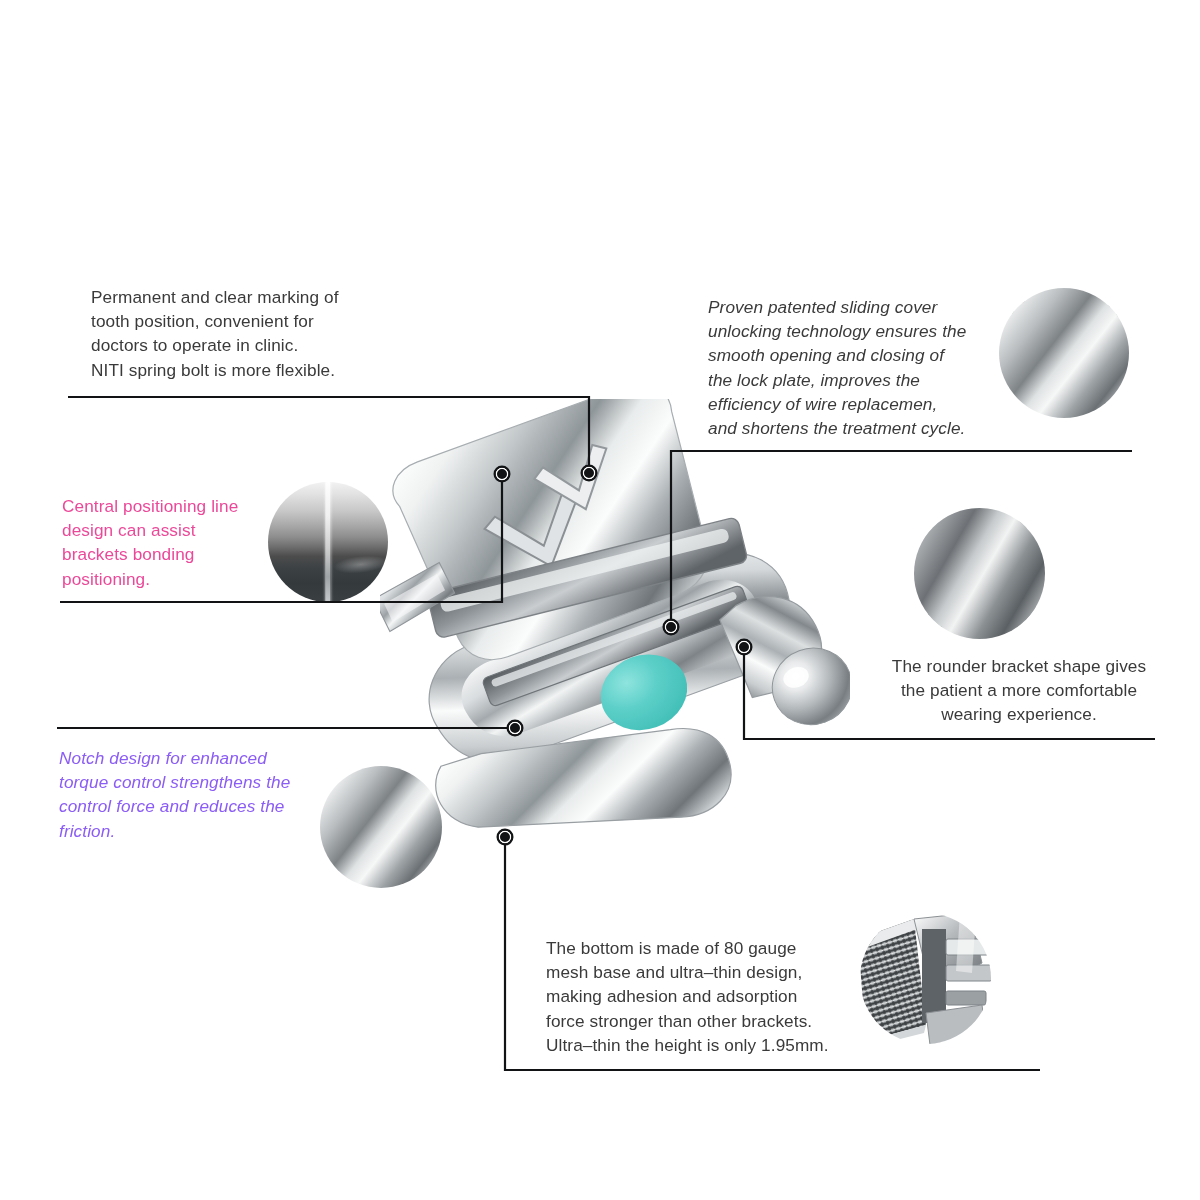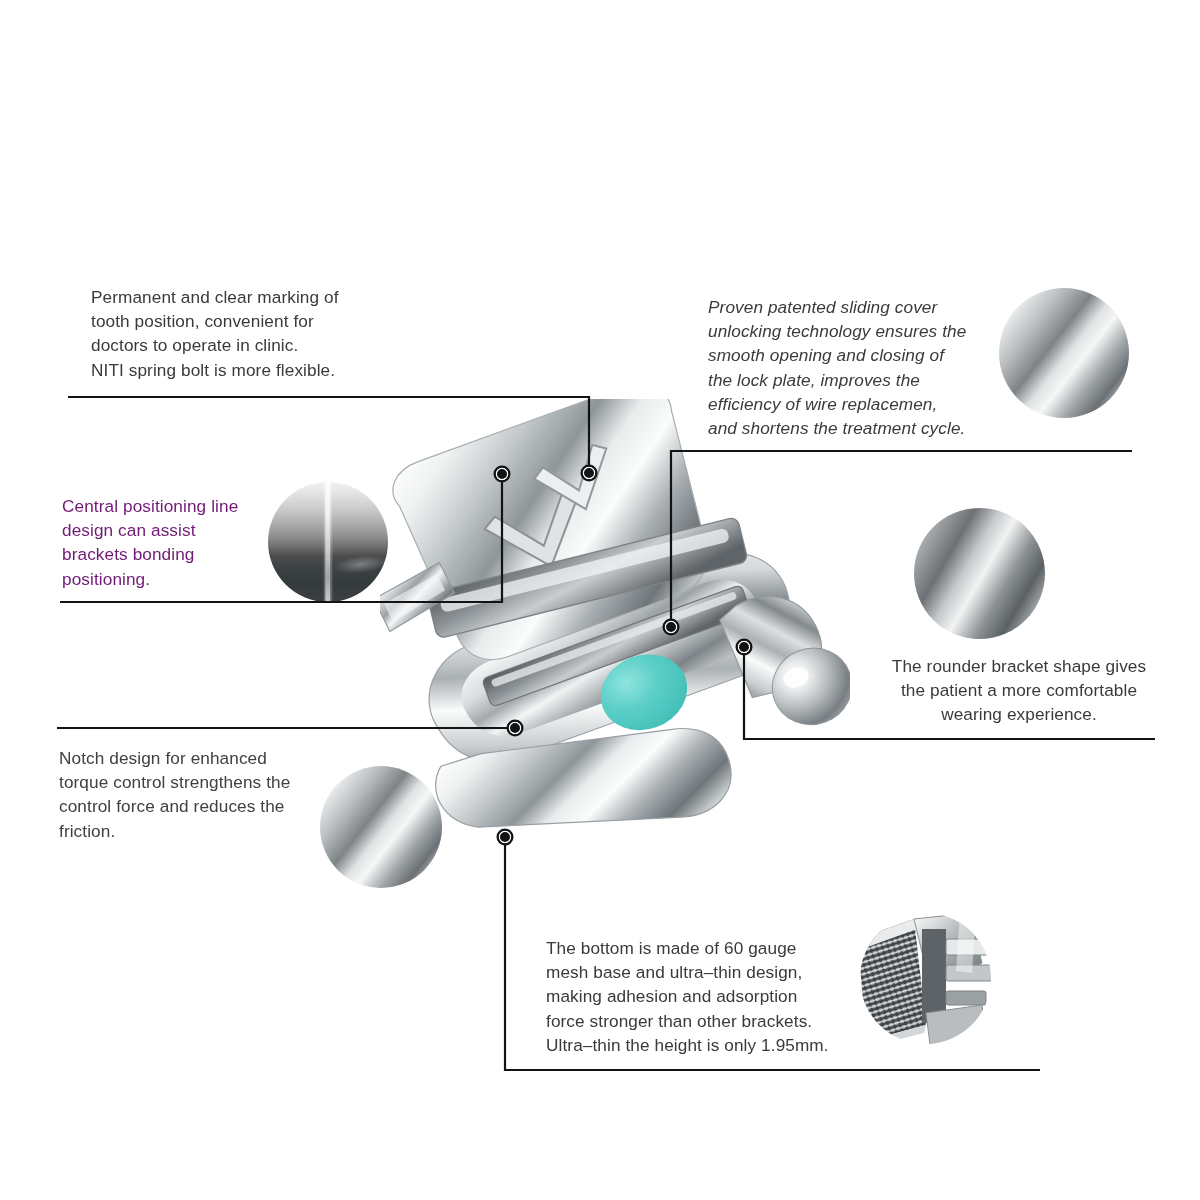--- a/index.html
+++ b/index.html
@@ -312,30 +312,30 @@
   <div class="callout" id="callout-marking" style="left: 91px; top: 246px; width: 300px; text-align: left; color: rgb(58, 58, 58);">Permanent and clear marking of
 tooth position, convenient for
 doctors to operate in clinic.
 NITI spring bolt is more flexible.</div>
   <div class="callout" id="callout-sliding-cover" style="left: 708px; top: 256px; width: 300px; text-align: left; color: rgb(58, 58, 58); font-style: italic;">Proven patented sliding cover
 unlocking technology ensures the
 smooth opening and closing of
 the lock plate, improves the
 efficiency of wire replacemen,
 and shortens the treatment cycle.</div>
-  <div class="callout" id="callout-central-line" style="left: 62px; top: 455px; width: 210px; text-align: left; color: #701a75;">Central positioning line
+  <div class="callout" id="callout-central-line" style="left: 62px; top: 455px; width: 210px; text-align: left; color: #ec4899;">Central positioning line
 design can assist
 brackets bonding
 positioning.</div>
-  <div class="callout" id="callout-notch" style="left: 59px; top: 707px; width: 270px; text-align: left; color: #404040;">Notch design for enhanced
+  <div class="callout" id="callout-notch" style="left: 59px; top: 707px; width: 270px; text-align: left; color: #8b5cf6; font-style: italic;">Notch design for enhanced
 torque control strengthens the
 control force and reduces the
 friction.</div>
   <div class="callout" id="callout-rounder" style="left: 874px; top: 615px; width: 290px; text-align: center; color: rgb(58, 58, 58);">The rounder bracket shape gives
 the patient a more comfortable
 wearing experience.</div>
-  <div class="callout" id="callout-mesh-base" style="left: 546px; top: 897px; width: 320px; text-align: left; color: rgb(58, 58, 58);">The bottom is made of 60 gauge
+  <div class="callout" id="callout-mesh-base" style="left: 546px; top: 897px; width: 320px; text-align: left; color: rgb(58, 58, 58);">The bottom is made of 80 gauge
 mesh base and ultra–thin design,
 making adhesion and adsorption
 force stronger than other brackets.
 Ultra–thin the height is only 1.95mm.</div>
 
 </div>
 
 </body></html>

